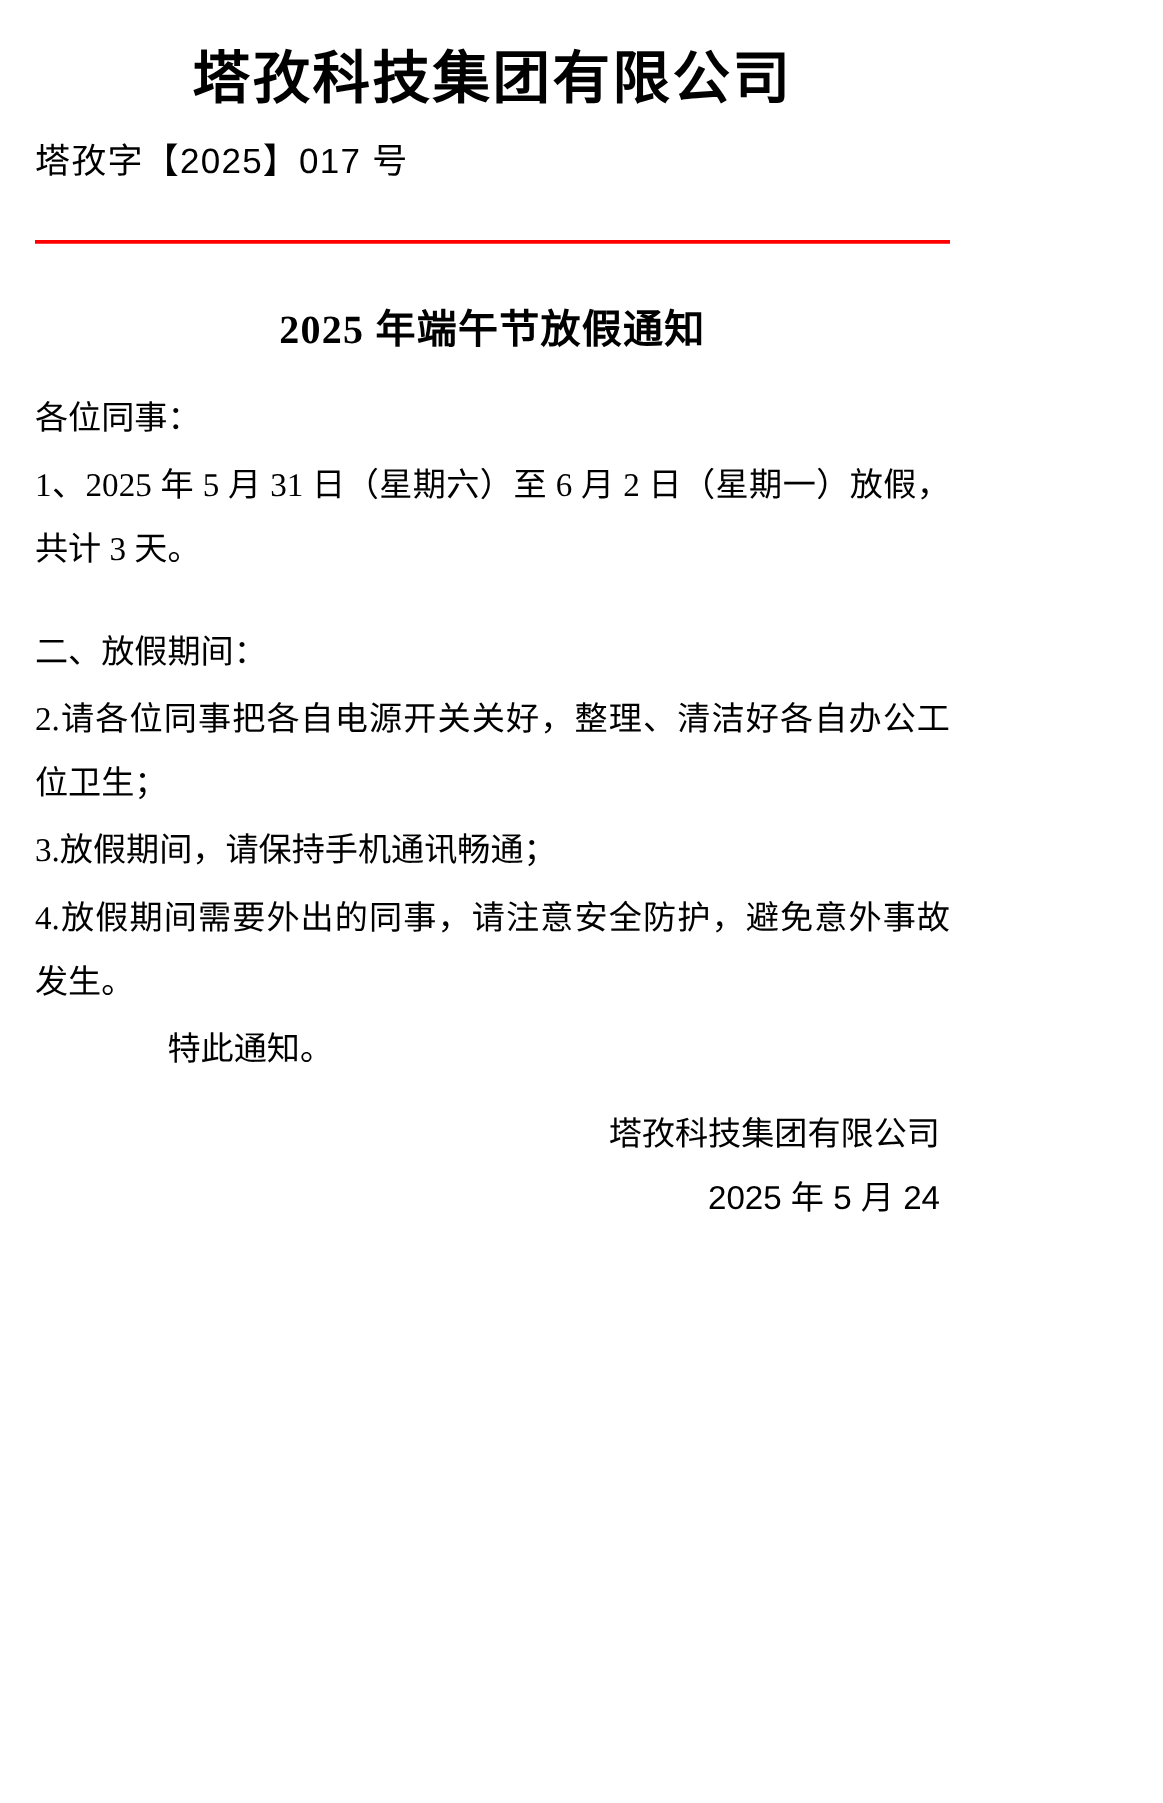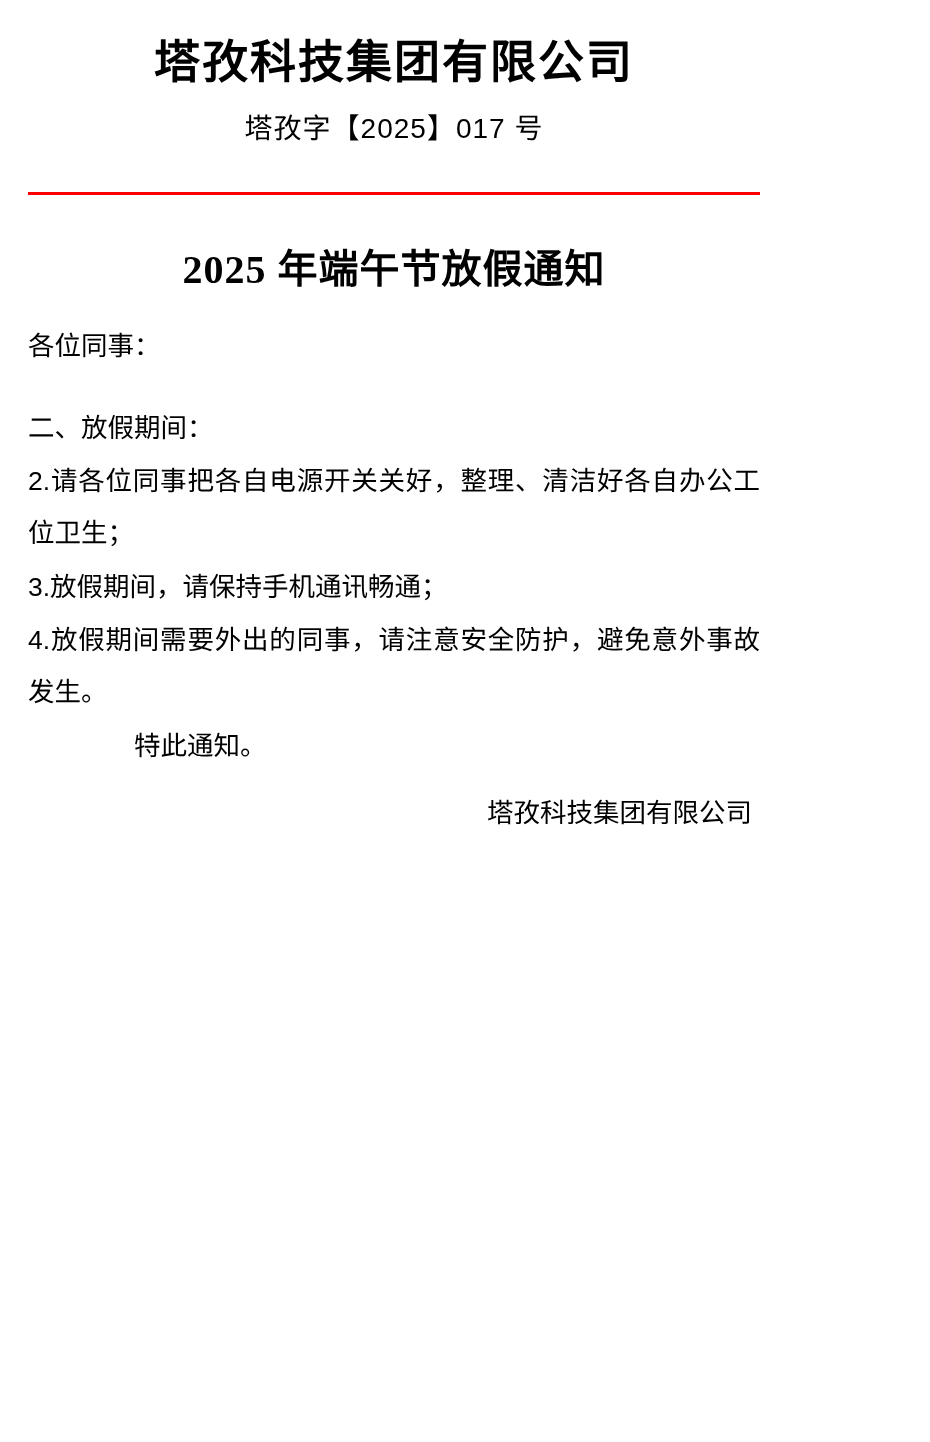--- a/index.html
+++ b/index.html
@@ -24,43 +24,43 @@
   .org-title {
     text-align: center;
     font-family: "Liberation Serif", "DejaVu Serif", serif;
     font-weight: 700;
     font-size: 46px;
     letter-spacing: 2px;
     line-height: 1.35;
     margin: 14px 0 2px 0;
   }
   .doc-number {
-    text-align: center;
+    text-align: left;
     font-family: "Liberation Sans", "DejaVu Sans", sans-serif;
     font-size: 28px;
     font-weight: 500;
     letter-spacing: 1px;
     margin: 12px 0 0 0;
   }
   .red-rule {
     height: 3px;
     background: #ff0000;
     margin: 46px 0 0 0;
     width: 100%;
   }
   .doc-title {
     text-align: center;
     font-family: "Liberation Serif", "DejaVu Serif", serif;
     font-weight: 700;
-    font-size: 40px;
+    font-size: 32px;
     letter-spacing: 1px;
     margin: 42px 0 26px 0;
   }
   .body-text {
-    font-family: Liberation Sans, sans-serif;
+    font-family: Liberation Serif, serif;
     font-size: 26.5px;
     line-height: 1.95;
     text-align: justify;
     text-justify: inter-ideograph;
   }
   .para {
     margin: 0 0 2px 0;
   }
   .indent {
     text-indent: 2em;
@@ -95,30 +95,32 @@
   <div class="red-rule"></div>
 
   <div class="doc-title">2025 年端午节放假通知</div>
 
   <div class="body-text">
 
     <p class="para">各位同事：</p>
 
 
 
+    <p class="para">1、2025 年 5 月 31 日（星期六）至 6 月 2 日（星期一）放假，共计 3 天。</p>
 
     <div class="blank-line"></div>
 
     <p class="para">二、放假期间：</p>
 
     <p class="para">2.请各位同事把各自电源开关关好，整理、清洁好各自办公工位卫生；</p>
     <p class="para">3.放假期间，请保持手机通讯畅通；</p>
     <p class="para">4.放假期间需要外出的同事，请注意安全防护，避免意外事故发生。</p>
 
     <p class="para closing">特此通知。</p>
 
   </div>
 
   <div class="sign-block">
     <span class="sign-line">塔孜科技集团有限公司</span>
+    <span class="sign-line">2025 年 5 月 24</span>
   </div>
 
 </div>
 
 </body></html>

